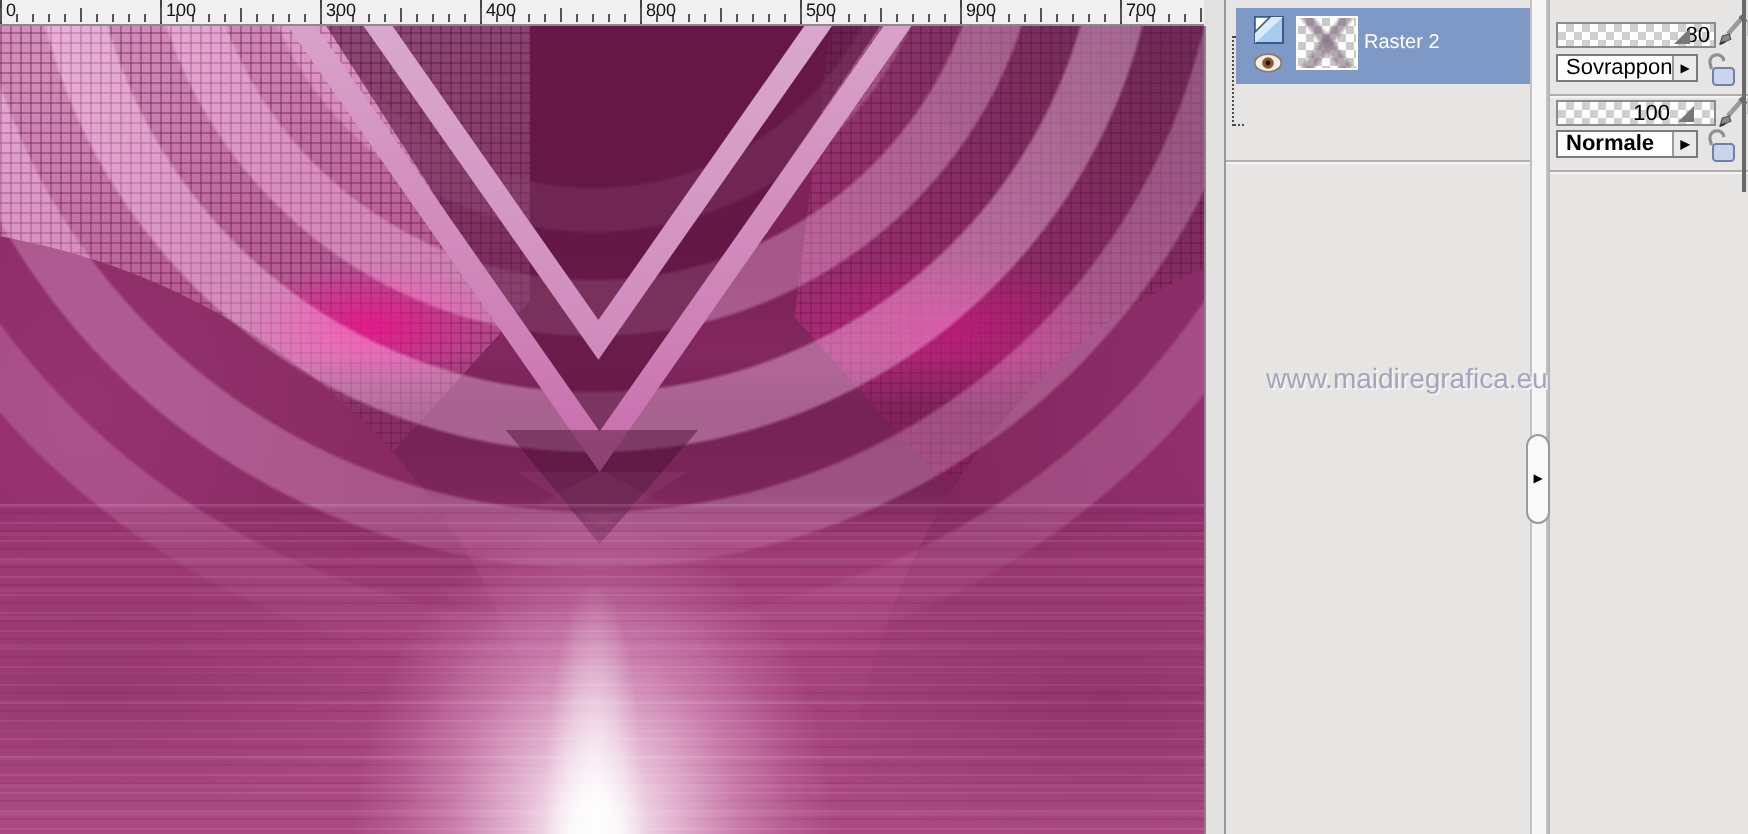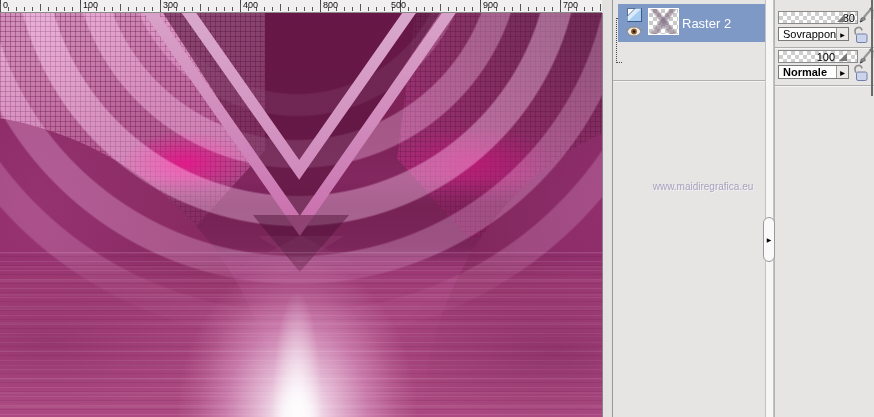--- a/index.html
+++ b/index.html
@@ -14,21 +14,21 @@
     background:#f1efef;border-bottom:1px solid #8a8a8a;box-sizing:border-box;
   }
   .ticks-minor{position:absolute;left:0;bottom:1px;width:100%;height:4px;
     background:repeating-linear-gradient(90deg,#555 0 1px,transparent 1px 8px);}
   .ticks-mid{position:absolute;left:0;bottom:1px;width:100%;height:7px;
     background:repeating-linear-gradient(90deg,#555 0 1px,transparent 1px 40px);}
   .ticks-major{position:absolute;left:0;top:0;width:100%;height:12px;
     background:repeating-linear-gradient(90deg,#444 0 1px,transparent 1px 80px);}
   .ruler-label{position:absolute;top:0;font-size:9px;color:#111;line-height:10px;}
   .rl0{left:3px}.rl1{left:83px}.rl2{left:163px}.rl3{left:243px}
-  .rl4{left:323px}.rl5{left:391px}.rl6{left:483px}.rl7{left:563px}
+  .rl4{left:323px}.rl5{left:403px}.rl6{left:483px}.rl7{left:563px}
   
   #artwork{
     position:absolute;left:0;top:13px;width:602px;height:404px;overflow:hidden;
     border-right:1px solid #8d8089;box-sizing:content-box;font-size:0;
   }
   .art{position:absolute;pointer-events:none;}
   .art-base{inset:0;
     background:
       radial-gradient(circle at 100% 0%, rgba(55,8,38,.55) 0 6%, transparent 28%),
       radial-gradient(circle at 0% 0%, rgba(243,210,232,.55) 0 5%, transparent 22%),
@@ -117,29 +117,29 @@
     background-size:8px 8px;background-position:0 0,4px 4px;}
   .thumb-x{position:absolute;inset:0;
     background:
       linear-gradient(52deg,transparent 40%,rgba(128,106,126,.6) 46% 54%,transparent 60%),
       linear-gradient(-52deg,transparent 40%,rgba(128,106,126,.6) 46% 54%,transparent 60%);}
   .thumb-pink{
     background:
       radial-gradient(circle at 0% 0%, #6e1a49 0 28%, transparent 46%),
       radial-gradient(circle at 100% 0%, #6e1a49 0 28%, transparent 46%),
       radial-gradient(ellipse 70% 95% at 50% 95%, #f2abda 0%, #d060a8 38%, #a03078 72%, #7a2058 100%);}
-  .layer-name{position:absolute;left:64px;top:12px;font-size:13px;color:#000;}
+  .layer-name{position:absolute;left:64px;top:12px;font-size:10px;color:#000;}
   .row-0 .layer-name{color:#fff;}
   .list-divider{position:absolute;left:0;top:80px;width:153px;height:1px;background:#b2afaf;
     border-bottom:1px solid #f4f2f2;}
   
   #watermark{position:absolute;left:20px;top:178px;width:140px;text-align:center;
     color:#a8a3bc;z-index:6;pointer-events:none;}
   #watermark .wm1{font-size:17px;letter-spacing:1px;text-shadow:1px 1px 0 #f3f1f5;}
-  #watermark .wm2{font-size:10px;margin-top:3px;text-shadow:1px 1px 0 #f3f1f5;}
+  #watermark .wm2{font-size:14px;margin-top:3px;text-shadow:1px 1px 0 #f3f1f5;}
   
   #splitter{position:absolute;left:765px;top:0;width:9px;height:417px;
     background:#f7f6f6;border-left:1px solid #c4c1c1;border-right:1px solid #c4c1c1;box-sizing:border-box;}
   #splitter-handle{position:absolute;left:763px;top:217px;width:12px;height:45px;
     background:#fbfafa;border:1px solid #9a9a9a;border-radius:6px;box-sizing:border-box;
     display:flex;align-items:center;justify-content:center;z-index:7;}
   #splitter-handle .arr{font-size:6px;color:#000;line-height:6px;}
   
   #controls-panel{position:absolute;left:774px;top:0;width:100px;height:417px;
     background:#e7e4e4;border-left:1px solid #b6b3b3;box-sizing:border-box;}

